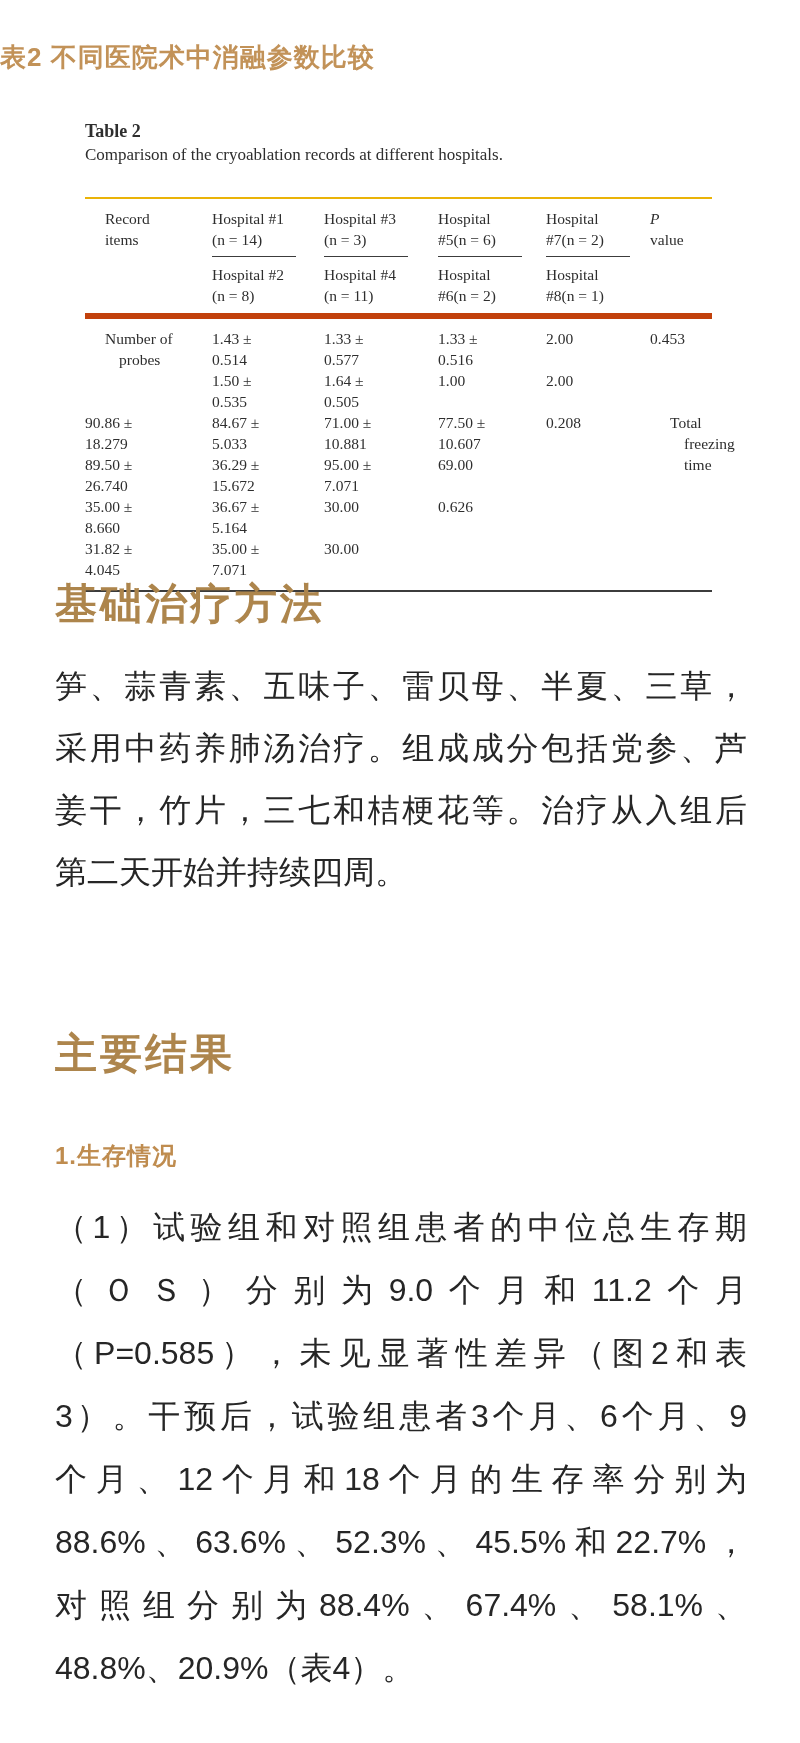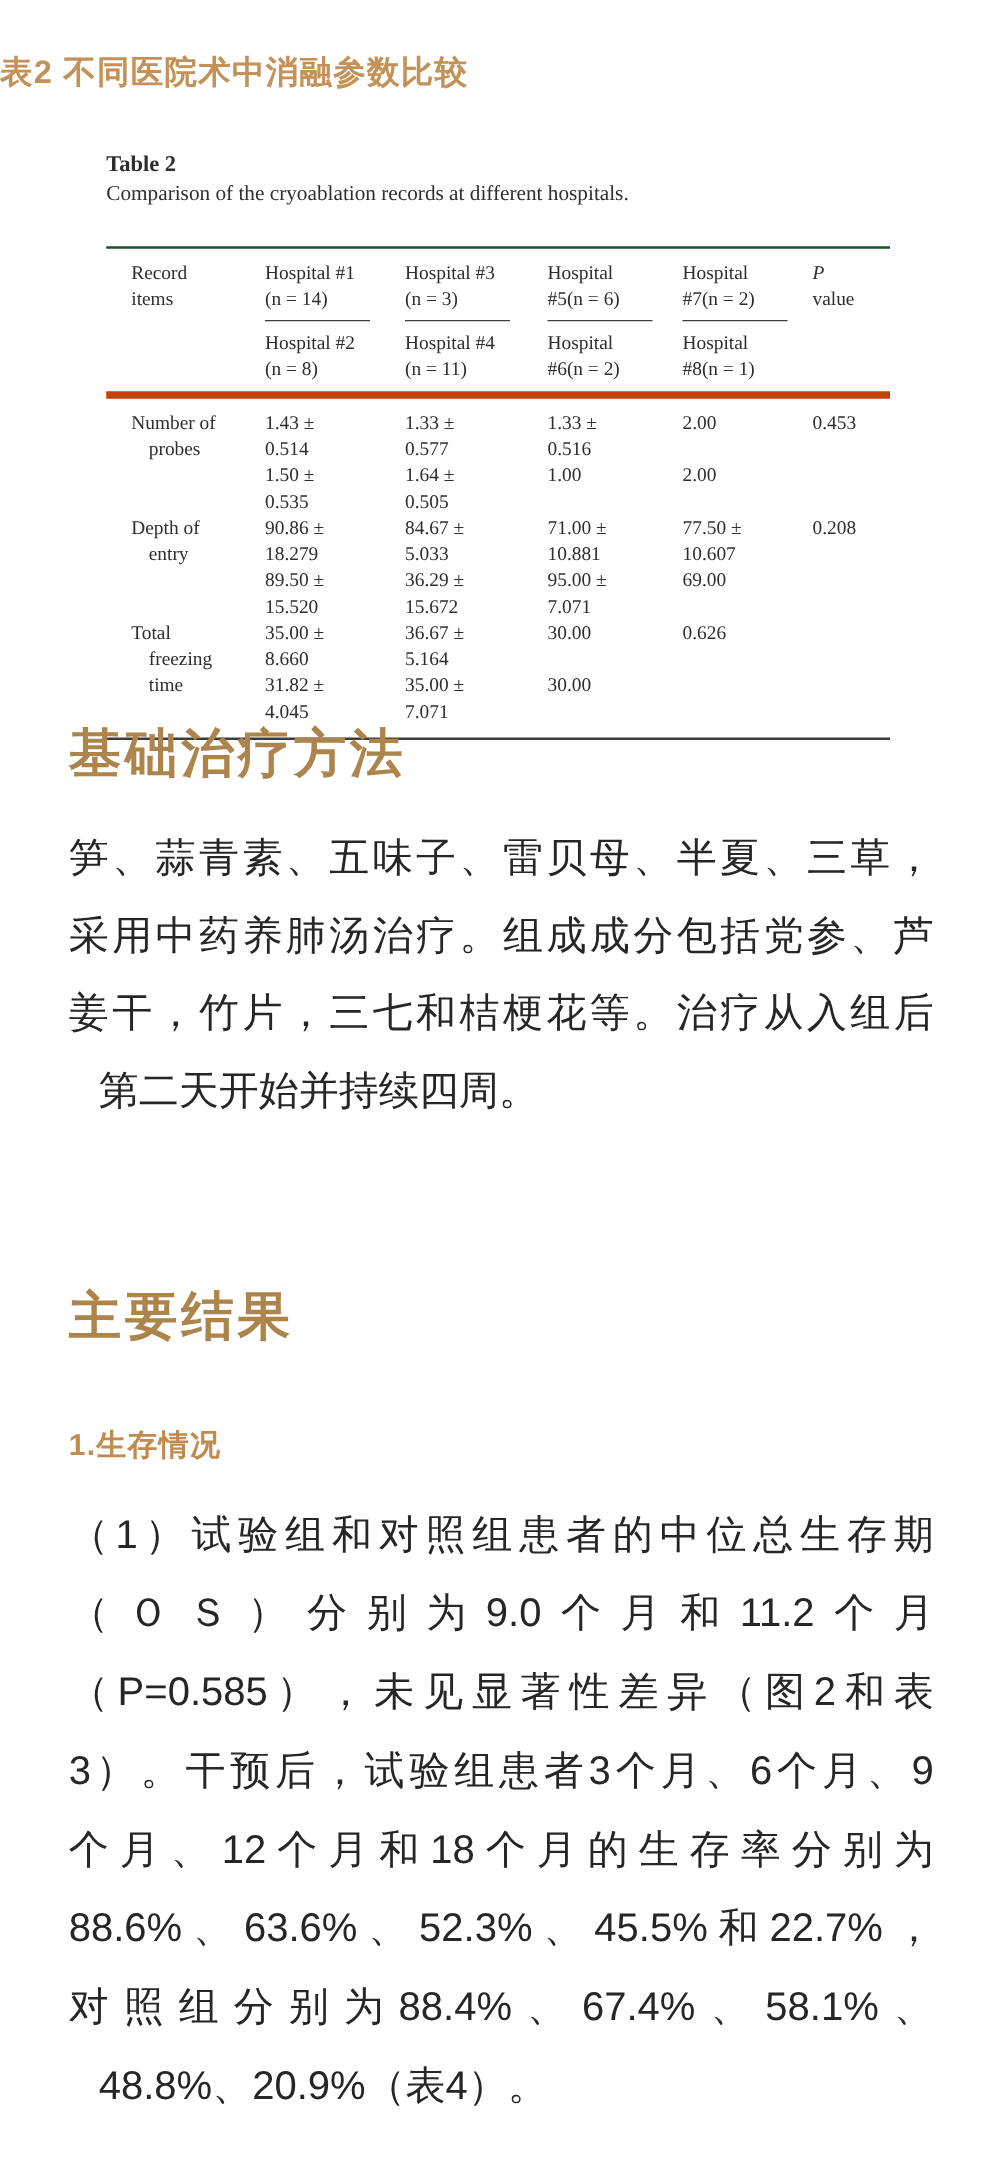--- a/index.html
+++ b/index.html
@@ -18,21 +18,21 @@
   
   .figure {
     position:absolute; top:120px; left:85px; width:627px;
     font-family:"Liberation Serif", serif; color:#2e2e2e;
   }
   .fig-label   { font-size:18px; font-weight:bold; line-height:22px; }
   .fig-caption { font-size:17px; line-height:22px; margin:2px 0 9px 0; }
 
   .thead {
     display:grid; grid-template-columns:127px 112px 114px 108px 104px 62px;
-    border-top:2px solid #14532d;
+    border-top:2px solid #eab308;
     padding:9px 0 7px 0;
     margin-top:31px;
   }
   .cell-line { height:21px; line-height:21px; font-size:15.5px; white-space:nowrap; }
   .italic { font-style:italic; }
   .pad { padding-left:20px; }
   .indent { padding-left:34px; }
   .hdr-underline { width:84px; border-bottom:1.5px solid #3c3c3c; height:6px; margin-bottom:7px; }
 
   .tbody {
@@ -56,21 +56,21 @@
     font-size:24px; font-weight:bold; color:#bf8c4f; letter-spacing:1px;
   }
   .para { position:absolute; left:55px; width:692px; color:#262626; font-size:32px; }
   #para-treatment { top:655px; }
   #para-survival  { top:1196px; }
   .para .line {
     height:62px; line-height:62px; overflow:hidden;
     text-align:justify; text-align-last:justify;
   }
   #para-survival .line { height:63px; line-height:63px; }
-  .para .line.last { text-align-last:left;margin-left:24px; }
+  .para .line.last { text-align-last:left; }
 </style>
 </head>
 <body>
 
 <div class="page">
 
   <div class="article-title">表2 不同医院术中消融参数比较</div>
 
   <div class="figure">
     <div class="fig-label">Table 2</div>
@@ -143,28 +143,24 @@
         <div class="cell-line">2.00</div>
         <div class="cell-line"></div>
         <div class="cell-line">2.00</div>
         <div class="cell-line"></div>
       </div>
       <div class="bodycell">
         <div class="cell-line">0.453</div>
       </div>
 
       <div class="bodycell">
-        <div class="cell-line pad">Depth of</div>
-        <div class="cell-line indent">entry</div>
-      </div>
-      <div class="bodycell">
         <div class="cell-line">90.86 ±</div>
         <div class="cell-line">18.279</div>
         <div class="cell-line">89.50 ±</div>
-        <div class="cell-line">15.520</div>
+        <div class="cell-line">26.740</div>
       </div>
       <div class="bodycell">
         <div class="cell-line">84.67 ±</div>
         <div class="cell-line">5.033</div>
         <div class="cell-line">36.29 ±</div>
         <div class="cell-line">15.672</div>
       </div>
       <div class="bodycell">
         <div class="cell-line">71.00 ±</div>
         <div class="cell-line">10.881</div>

